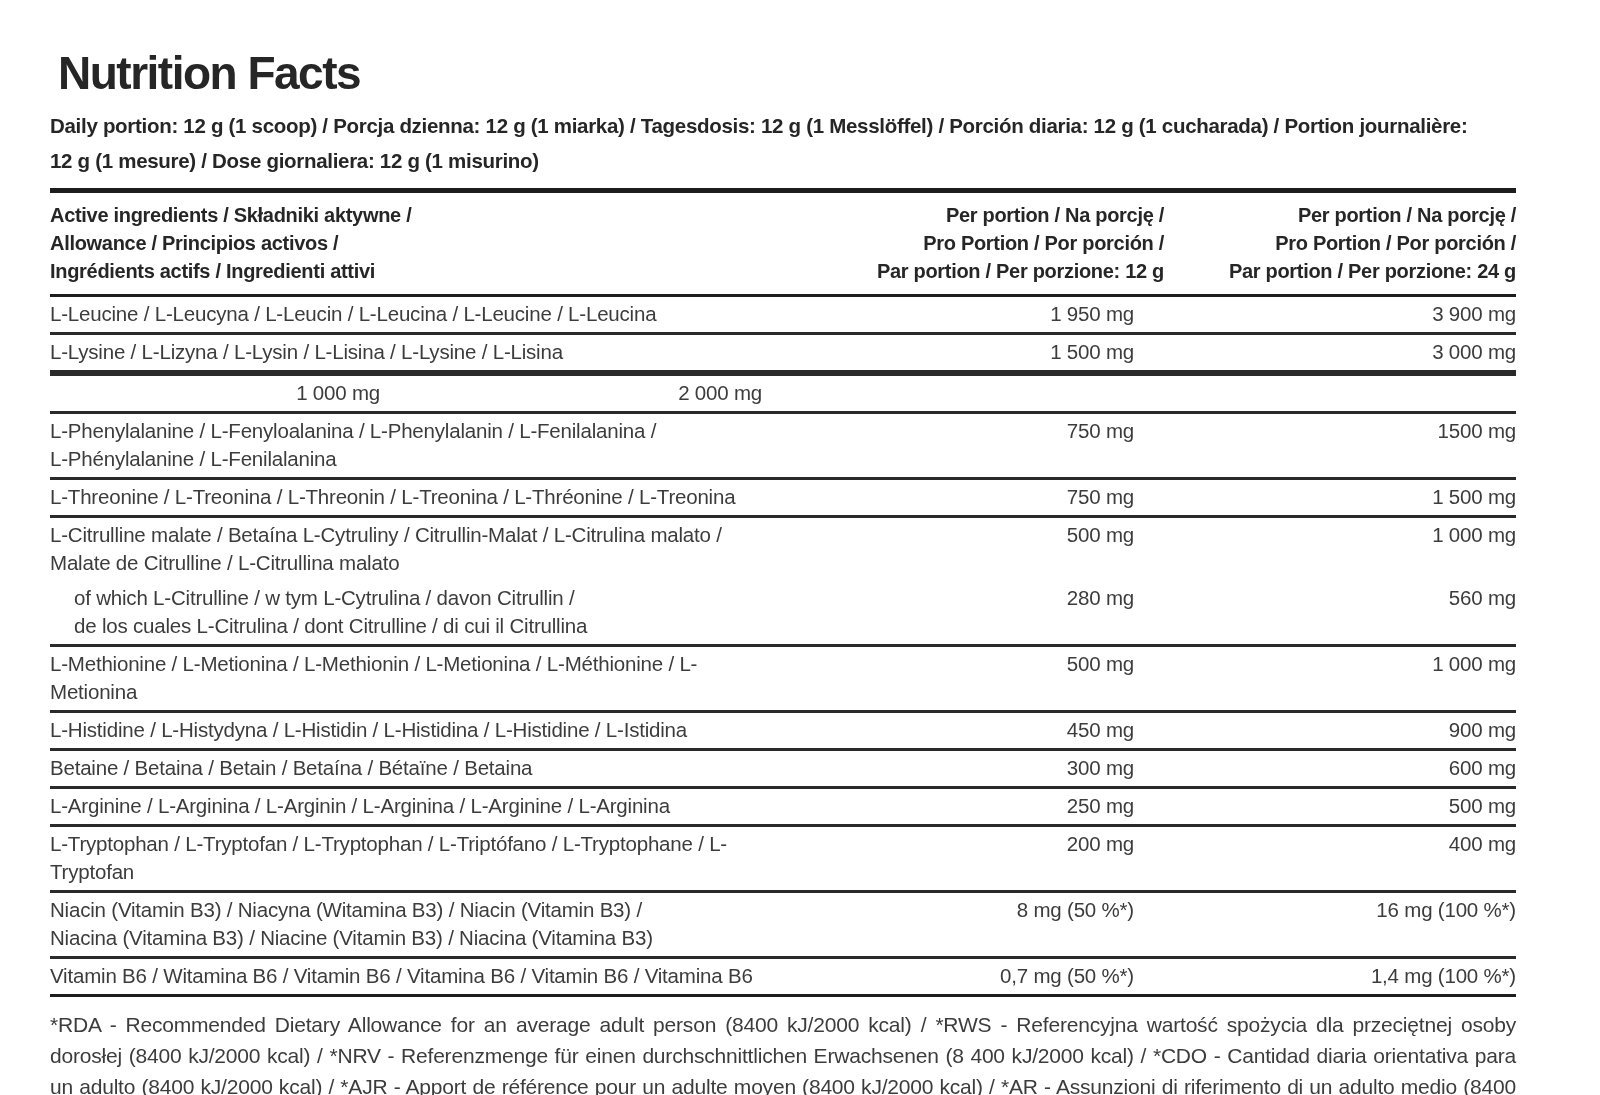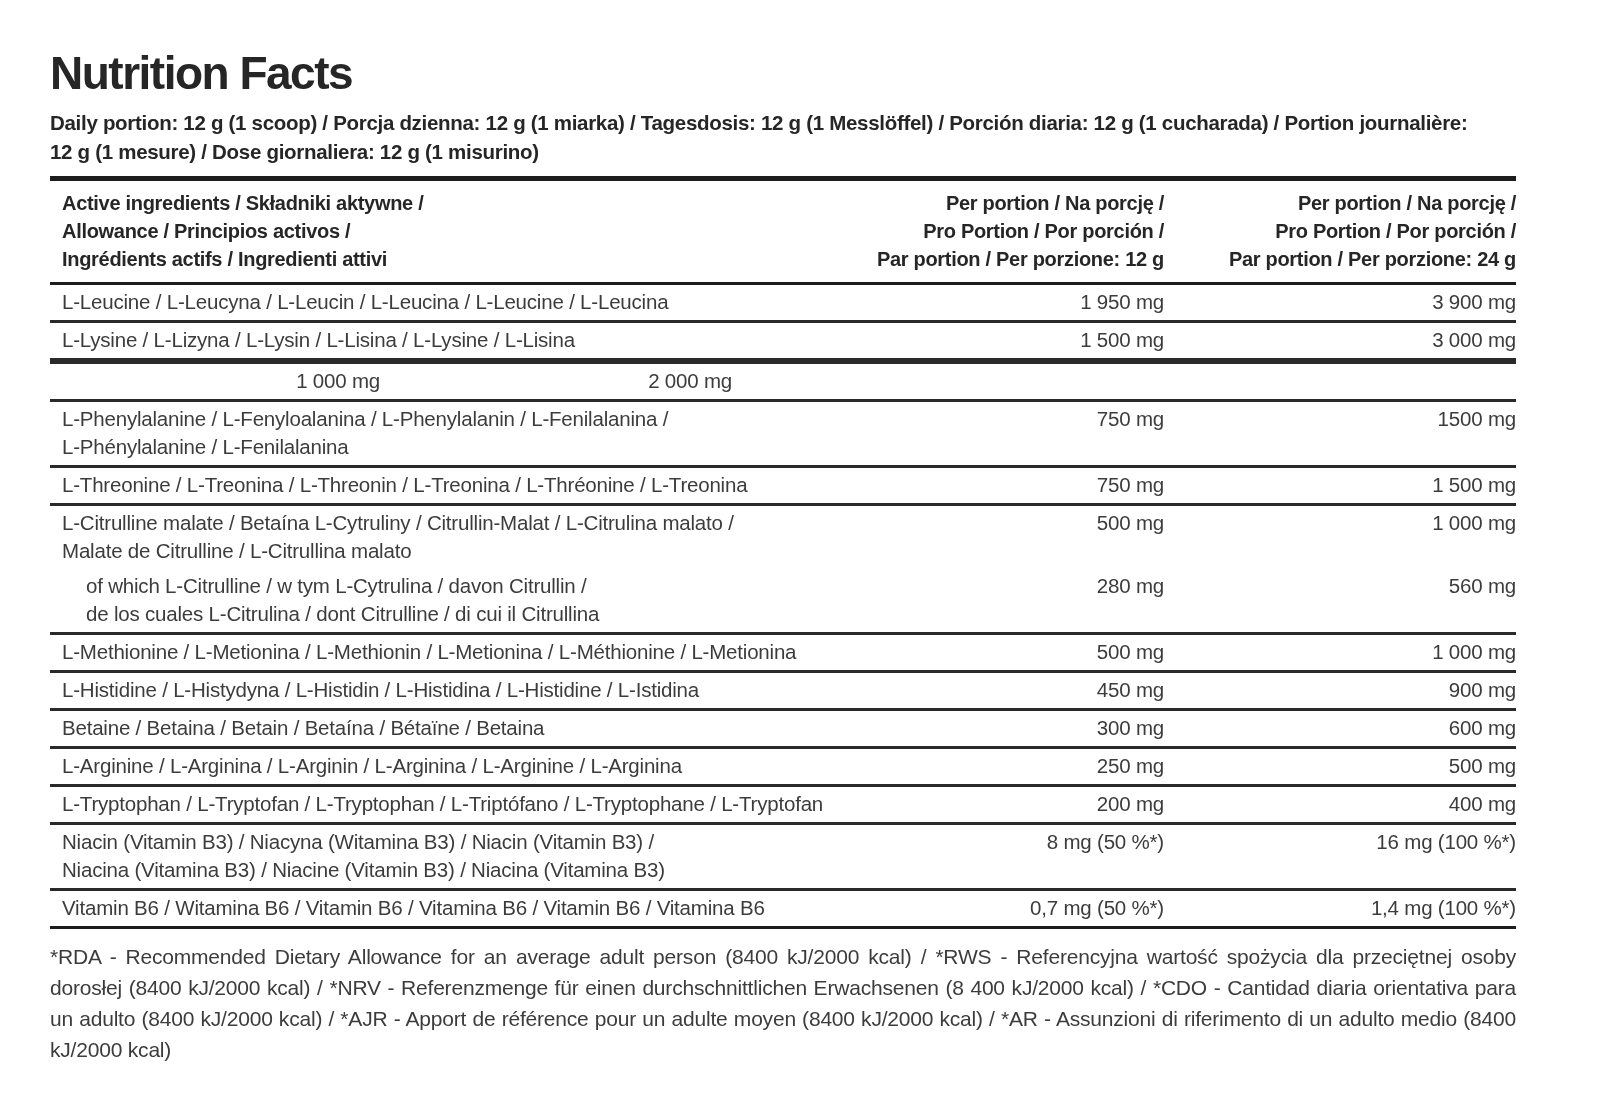--- a/index.html
+++ b/index.html
@@ -11,57 +11,58 @@
     color: #3c3c3c;
     -webkit-font-smoothing: antialiased;
   }
   .page { padding: 38px 84px 0 50px; }
 
   .title {
     font-size: 46px;
     font-weight: bold;
     color: #262626;
     letter-spacing: -1.5px;
-    margin: 12px 0 12px 0;
+    margin: 12px 0 12px 8px;
     line-height: 1.0;
   }
   .portion {
     font-size: 20.5px;
     font-weight: bold;
     color: #262626;
-    line-height: 29px;
+    line-height: 35px;
     letter-spacing: -0.3px;
     max-width: 1430px;
   }
 
   .bar-thick { height: 5px; background: #1d1d1d; margin-top: 10px; }
   .bar-med   { height: 3px; background: #1d1d1d; }
 
   .header-row {
     display: flex;
     align-items: flex-start;
     padding: 8px 0 9px 0;
     font-size: 20px;
     font-weight: bold;
     color: #262626;
     line-height: 28px;
     letter-spacing: -0.3px;
   }
-  .col-name { flex: 1 1 auto; min-width: 0; margin-left: 12px; }
+  .col-name { flex: 1 1 auto; min-width: 0; }
   .col-v12  { width: 330px; text-align: right; flex: 0 0 auto; }
   .col-v24  { width: 352px; text-align: right; flex: 0 0 auto; }
 
   .row {
     display: flex;
     align-items: flex-start;
     font-size: 20.5px;
     line-height: 28px;
     padding: 3px 0 4px 0;
     color: #3c3c3c;
     letter-spacing: -0.2px;
+    gap: 30px;
   }
   .sep {
     height: 1px;
     border-top: 2px solid #2a2a2a;
     border-bottom: 1px solid #2a2a2a;
   }
   .indent { padding-left: 24px; }
 
   .footnote {
     margin-top: 12px;

